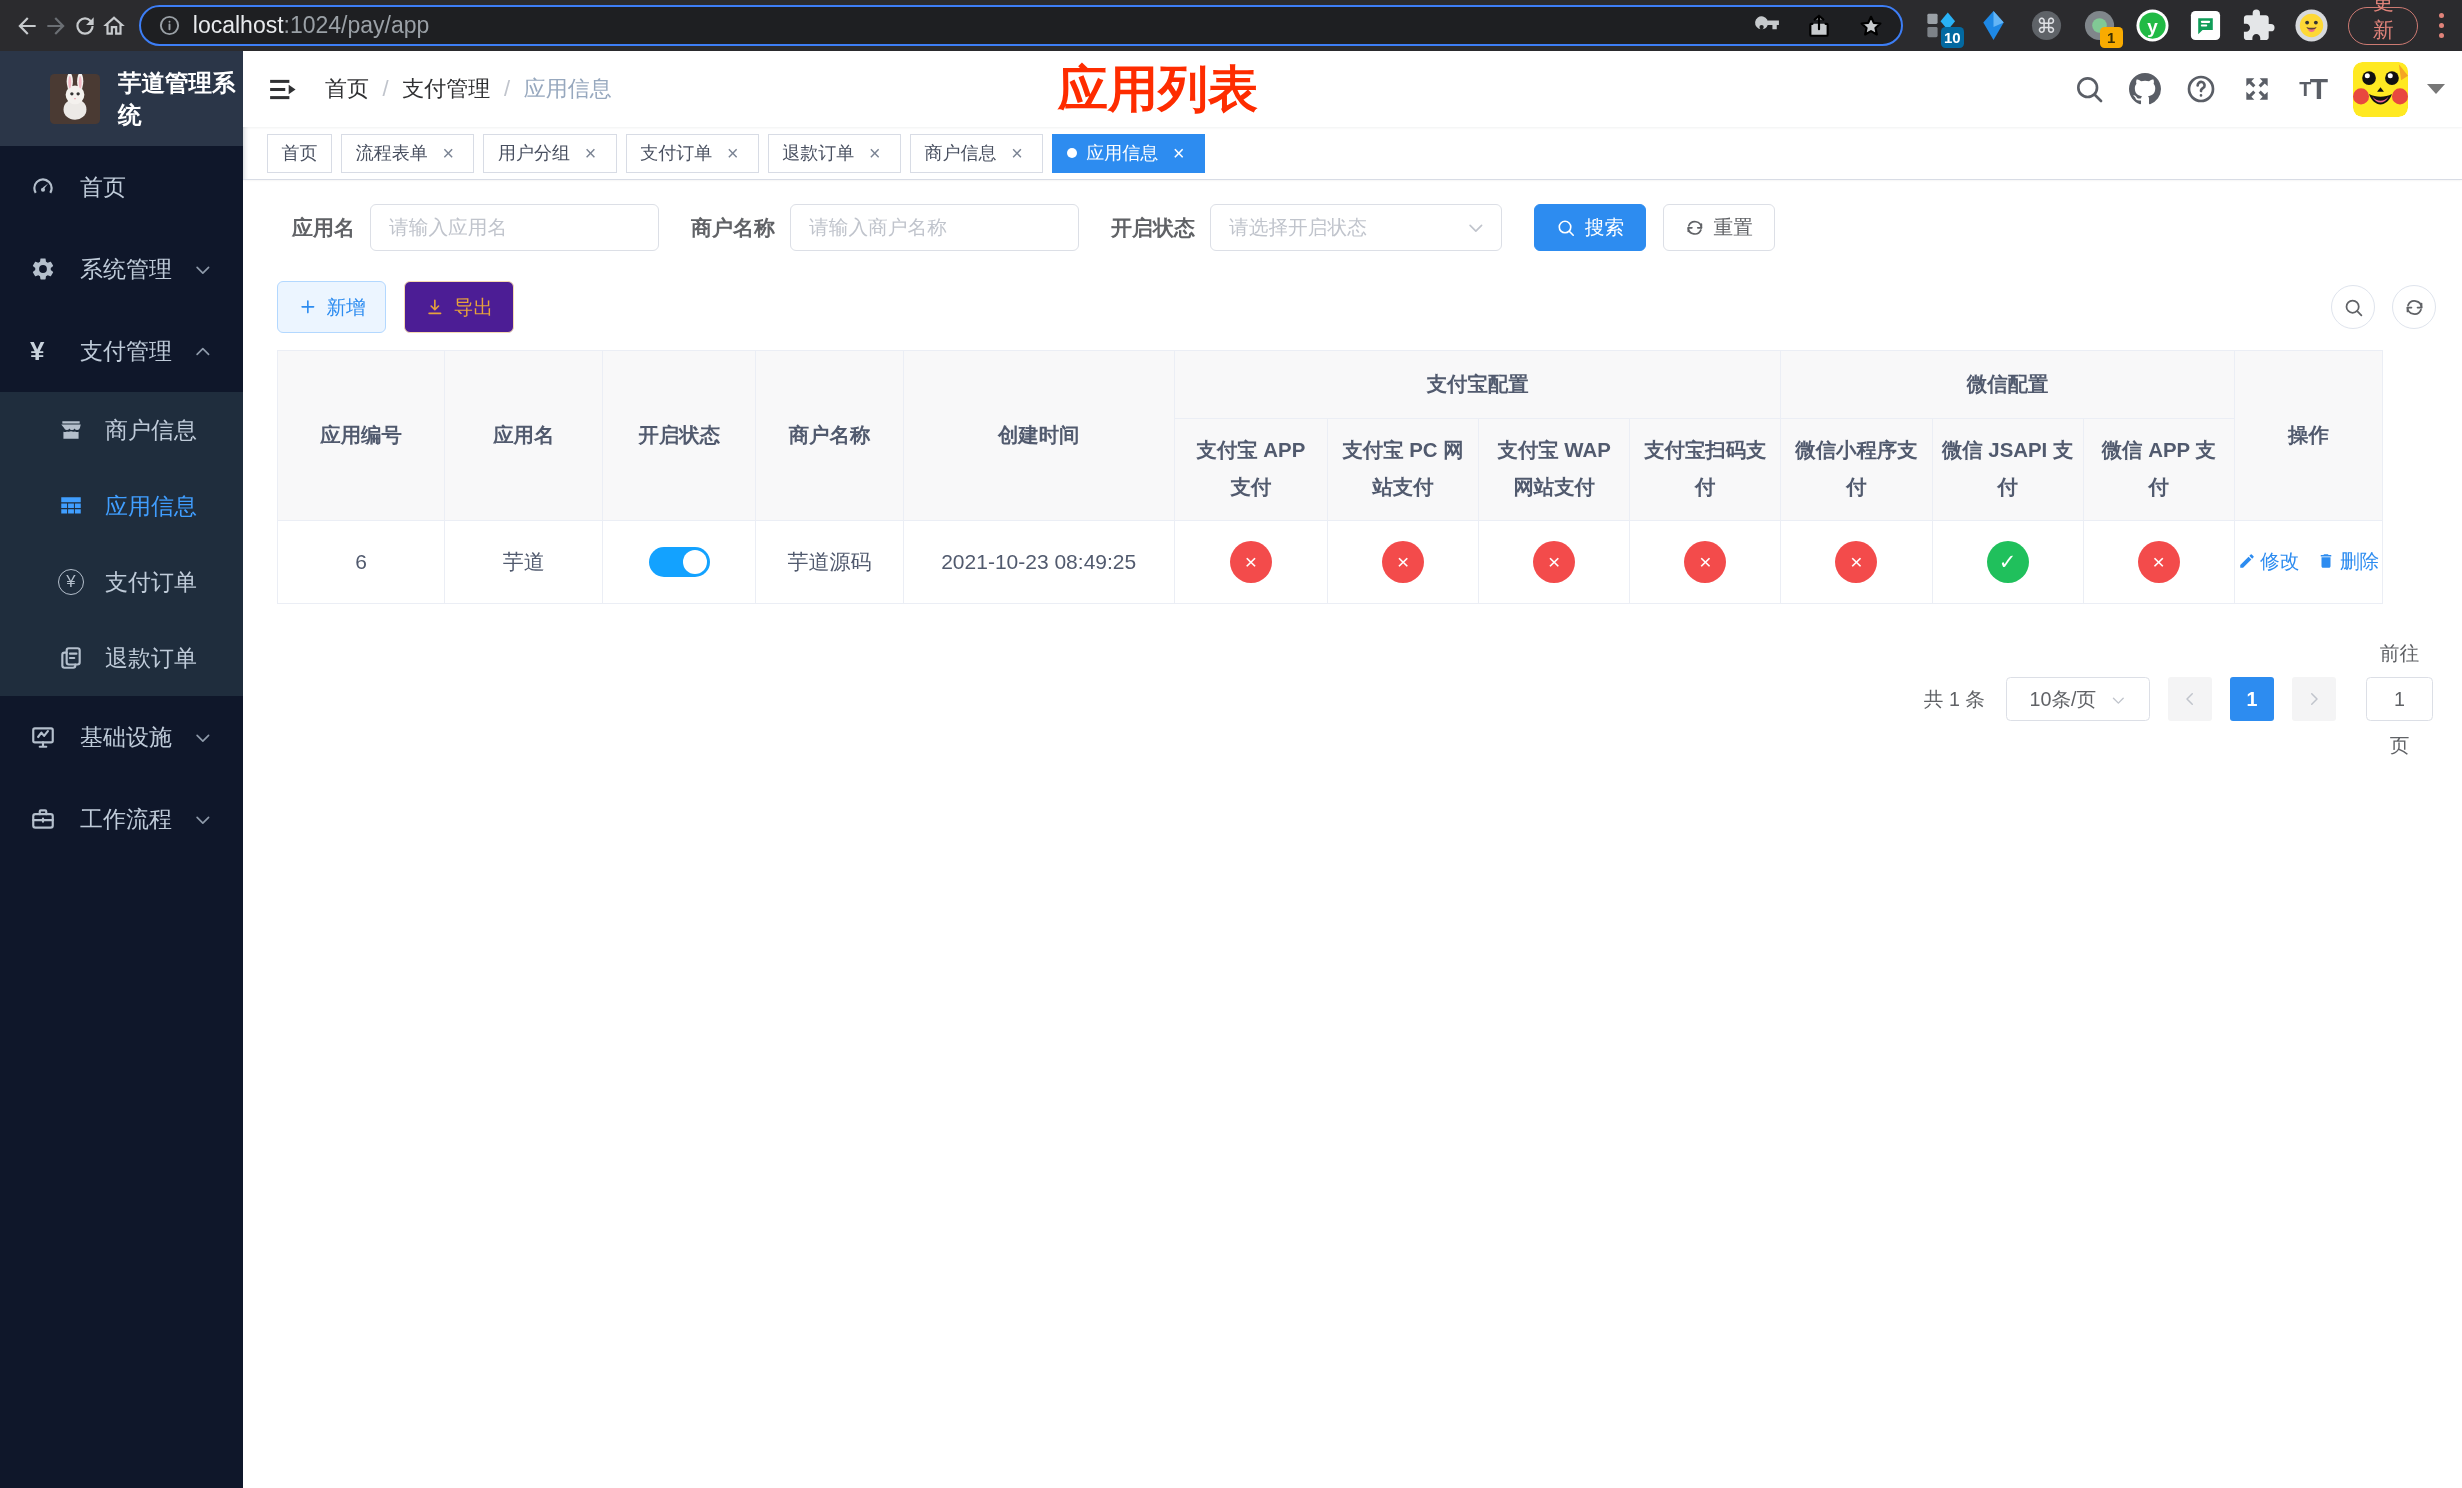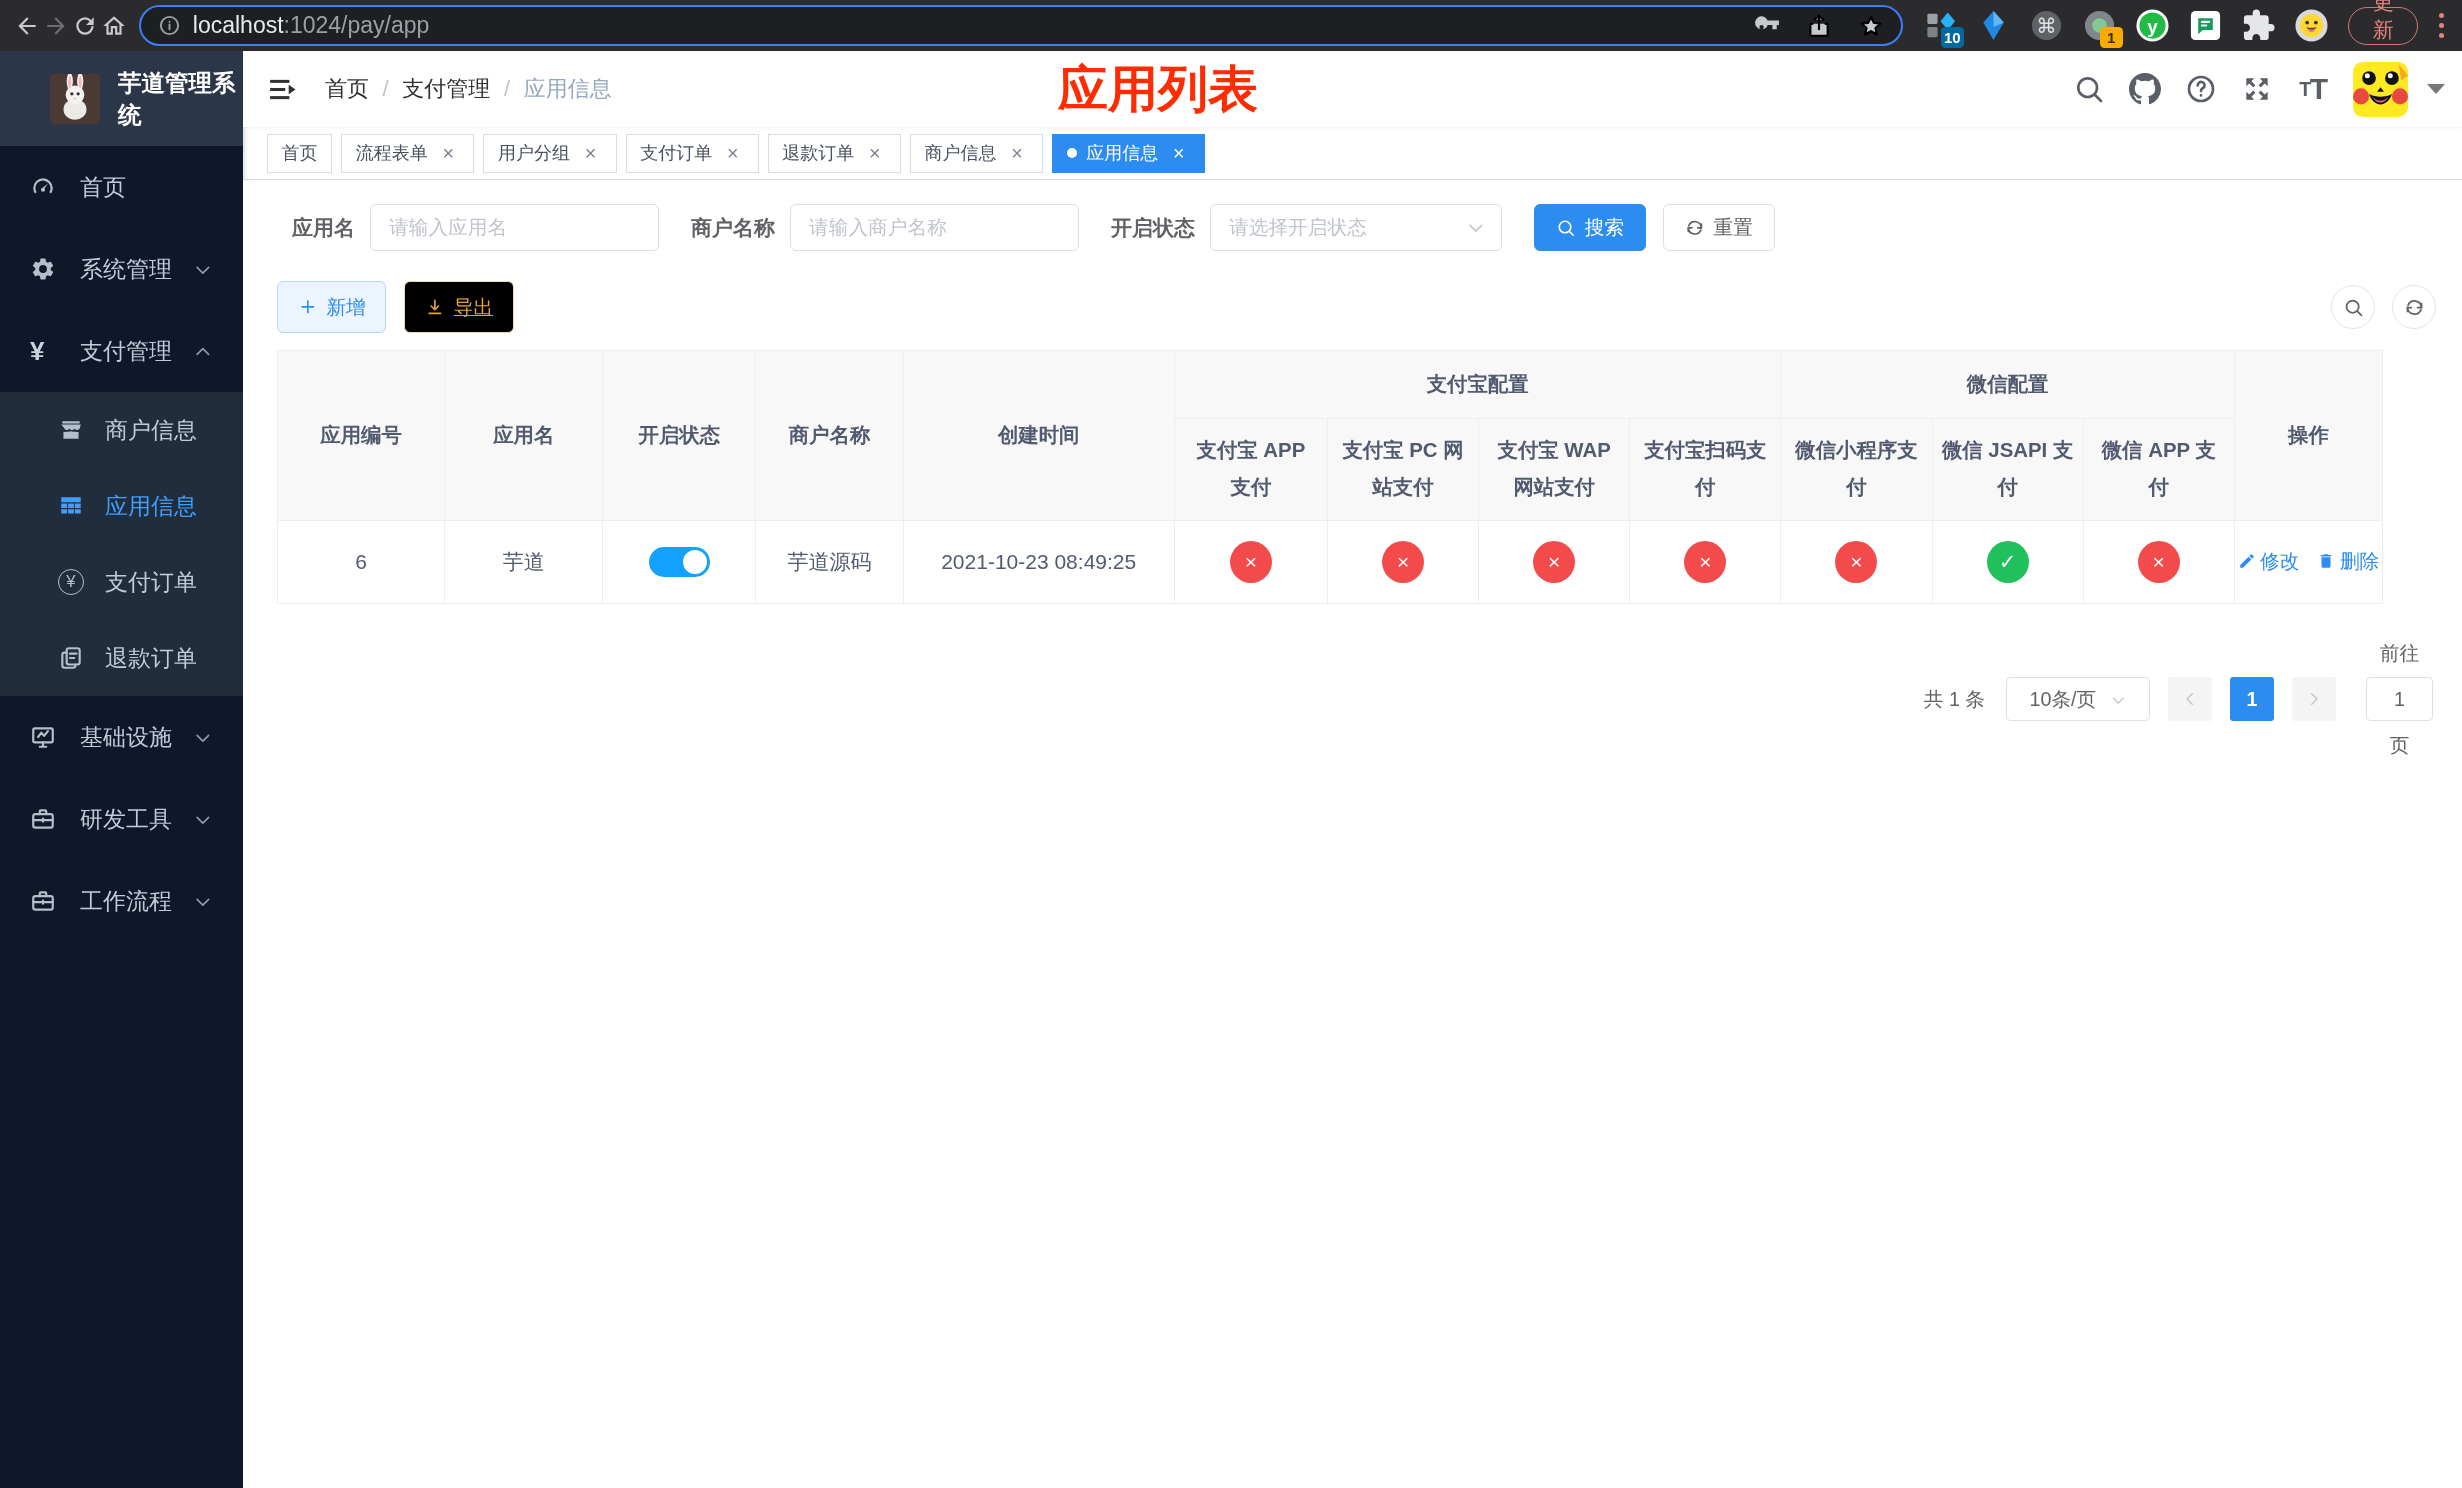--- a/index.html
+++ b/index.html
@@ -84,21 +84,21 @@
   .f-select { width:292px; height:47px; border:0.8px solid #dcdfe6; border-radius:6px; padding:0 15px 0 18px; display:flex; align-items:center; justify-content:space-between; color:#c0c4cc; font-size:19.7px; background:#fff; cursor:pointer; }
   .f-select .chev { width:19.7px; height:19.7px; color:#c0c4cc; }
   .btn { height:47px; border-radius:6px; font-size:19.7px; display:inline-flex; align-items:center; justify-content:center; gap:9px; border:0.8px solid transparent; cursor:pointer; padding:0 21px; font-family:inherit; }
   .btn svg { width:19.7px; height:19.7px; }
   .btn-primary { background:#2d8cf0; border-color:#2d8cf0; color:#fff; }
   .btn-default { background:#fff; border-color:#dcdfe6; color:#606266; margin-left:16.7px; }
 
   .toolbar-row { margin-top:30px; display:flex; align-items:center; }
   .btn-sm { height:52px; font-size:19.7px; padding:0 19.7px; border-radius:6px; }
   .btn-plain-blue { background:#ecf5ff; border:0.8px solid #b3d8ff; color:#2d8cf0; }
-  .btn-plain-warn { background:#000000; border:0.8px solid #f5dab1; color:#e6a23c; margin-left:18px;text-decoration:underline; }
+  .btn-plain-warn { background:#4c1d95; border:0.8px solid #f5dab1; color:#e6a23c; margin-left:18px; }
   .toolbar-right { margin-left:auto; display:flex; gap:16.7px; }
   .circle-btn { width:44px; height:44px; border-radius:50%; border:0.8px solid #dfe4ed; background:#fff; display:flex; align-items:center; justify-content:center; color:#606266; cursor:pointer; }
   .circle-btn svg { width:21px; height:21px; }
 
   
   table.grid { margin-top:16.7px; width:2106px; border-collapse:collapse; table-layout:fixed; }
   .grid th, .grid td { border:0.8px solid #ebeef5; text-align:center; vertical-align:middle; }
   .grid th { background:#f8f8f9; color:#515a6e; font-size:20.4px; font-weight:bold; line-height:1.8; padding:7.6px 9px; }
   .grid thead tr.r1 th { height:68px; }
   .grid thead tr.r2 th { height:102px; }
@@ -331,32 +331,20 @@
         </div>
 
         <div class="menu-item">
           <span class="mi-icon">
               <svg class="stroke" viewBox="0 0 24 24">
                 <rect x="3" y="4" width="18" height="13" rx="1.5"></rect>
                 <path d="M9 21h6M12 17v4M7.5 12l3-4 2.5 3 3.5-4.5"></path>
               </svg>
             </span>
           <span class="mi-label">基础设施</span>
-          <span class="chev"><svg class="stroke" viewBox="0 0 24 24">
-                <path d="M5 9l7 7 7-7"></path>
-              </svg></span>
-        </div>
-        <div class="menu-item">
-          <span class="mi-icon">
-              <svg class="stroke" viewBox="0 0 24 24">
-                <rect x="3" y="7.5" width="18" height="12.5" rx="2"></rect>
-                <path d="M9 7.5V5a1 1 0 011-1h4a1 1 0 011 1v2.5M3 13h18M12 11.5v3"></path>
-              </svg>
-            </span>
-          <span class="mi-label">研发工具</span>
           <span class="chev"><svg class="stroke" viewBox="0 0 24 24">
                 <path d="M5 9l7 7 7-7"></path>
               </svg></span>
         </div>
         <div class="menu-item">
           <span class="mi-icon">
               <svg class="stroke" viewBox="0 0 24 24">
                 <rect x="3" y="7.5" width="18" height="12.5" rx="2"></rect>
                 <path d="M9 7.5V5a1 1 0 011-1h4a1 1 0 011 1v2.5M3 13h18M12 11.5v3"></path>
               </svg>

